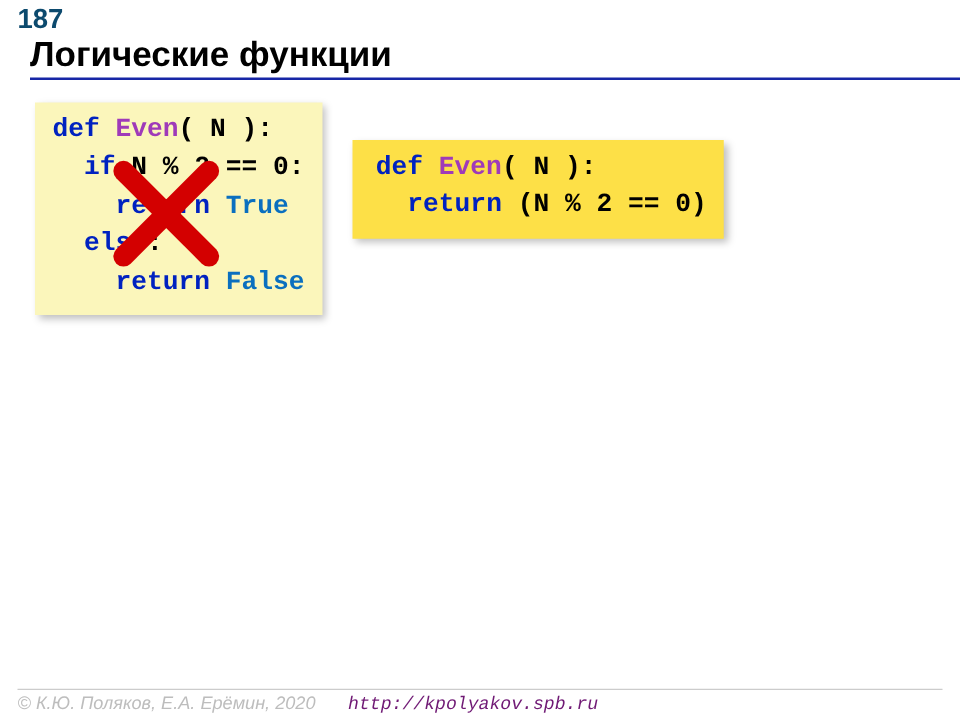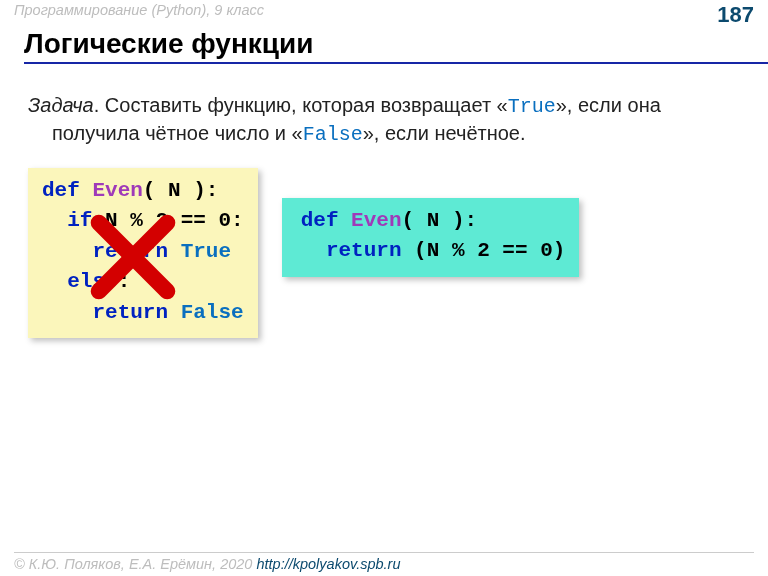--- a/index.html
+++ b/index.html
@@ -65,21 +65,21 @@
     line-height: 1.45;
     padding: 8px 14px 10px 14px;
     white-space: pre;
     position: relative;
     box-shadow: 3px 3px 6px rgba(0,0,0,0.25);
   }
   .codebox-yellow {
     background: #fbf6bb;
   }
   .codebox-blue {
-    background: #5eead4;
+    background: #fde047;
     margin-top: 30px;
     padding-left: 19px;
   }
   .kw   { color: #0022c0; }
   .fn   { color: #9f3ab9; }
   .lit  { color: #0a6fbf; }
   .txt  { color: #000; }
 
   .cross {
     position: absolute;
@@ -94,37 +94,33 @@
     position: absolute;
     bottom: 4px;
     left: 14px;
     right: 14px;
     border-top: 1px solid #ccc;
     padding-top: 3px;
     font-style: italic;
     color: #bdbdbd;
     font-size: 14.5px;
   }
-  .footer a { color: #0c4a6e; text-decoration: none; font-style: italic; }
+  .footer a { color: #701a75; text-decoration: none; margin-left: 22px; font-style: italic; font-family: Liberation Mono, monospace; }
 </style>
 </head>
 <body>
 
 <div class="header-bar">
-  <span class="header-text">Программирование (Python), 9 класс</span>
   <span class="page-num">187</span>
 </div>
 
 <h1 class="title">Логические функции</h1>
 
 <div class="body-area">
 
-  <p class="task">
-    <span class="task-intro">Задача</span><span>. </span><span>Составить функцию, которая возвращает «</span><span class="true-lit">True</span><span>», если она получила чётное число и «</span><span class="false-lit">False</span><span>», если нечётное.</span>
-  </p>
 
   <div class="code-row">
 
     <div class="codebox codebox-yellow"><span class="kw">def</span><span> </span><span class="fn">Even</span><span class="txt">( N ):</span>
 <span>  </span><span class="kw">if</span><span class="txt"> N % 2 == 0:</span>
 <span>    </span><span class="kw">return</span><span> </span><span class="lit">True</span>
 <span>  </span><span class="kw">else</span><span class="txt">:</span>
 <span>    </span><span class="kw">return</span><span> </span><span class="lit">False</span><svg class="cross" viewBox="0 0 100 100">
   <line x1="12" y1="12" x2="88" y2="88" stroke="#d30000" stroke-width="18" stroke-linecap="round"></line>
   <line x1="88" y1="12" x2="12" y2="88" stroke="#d30000" stroke-width="18" stroke-linecap="round"></line>

